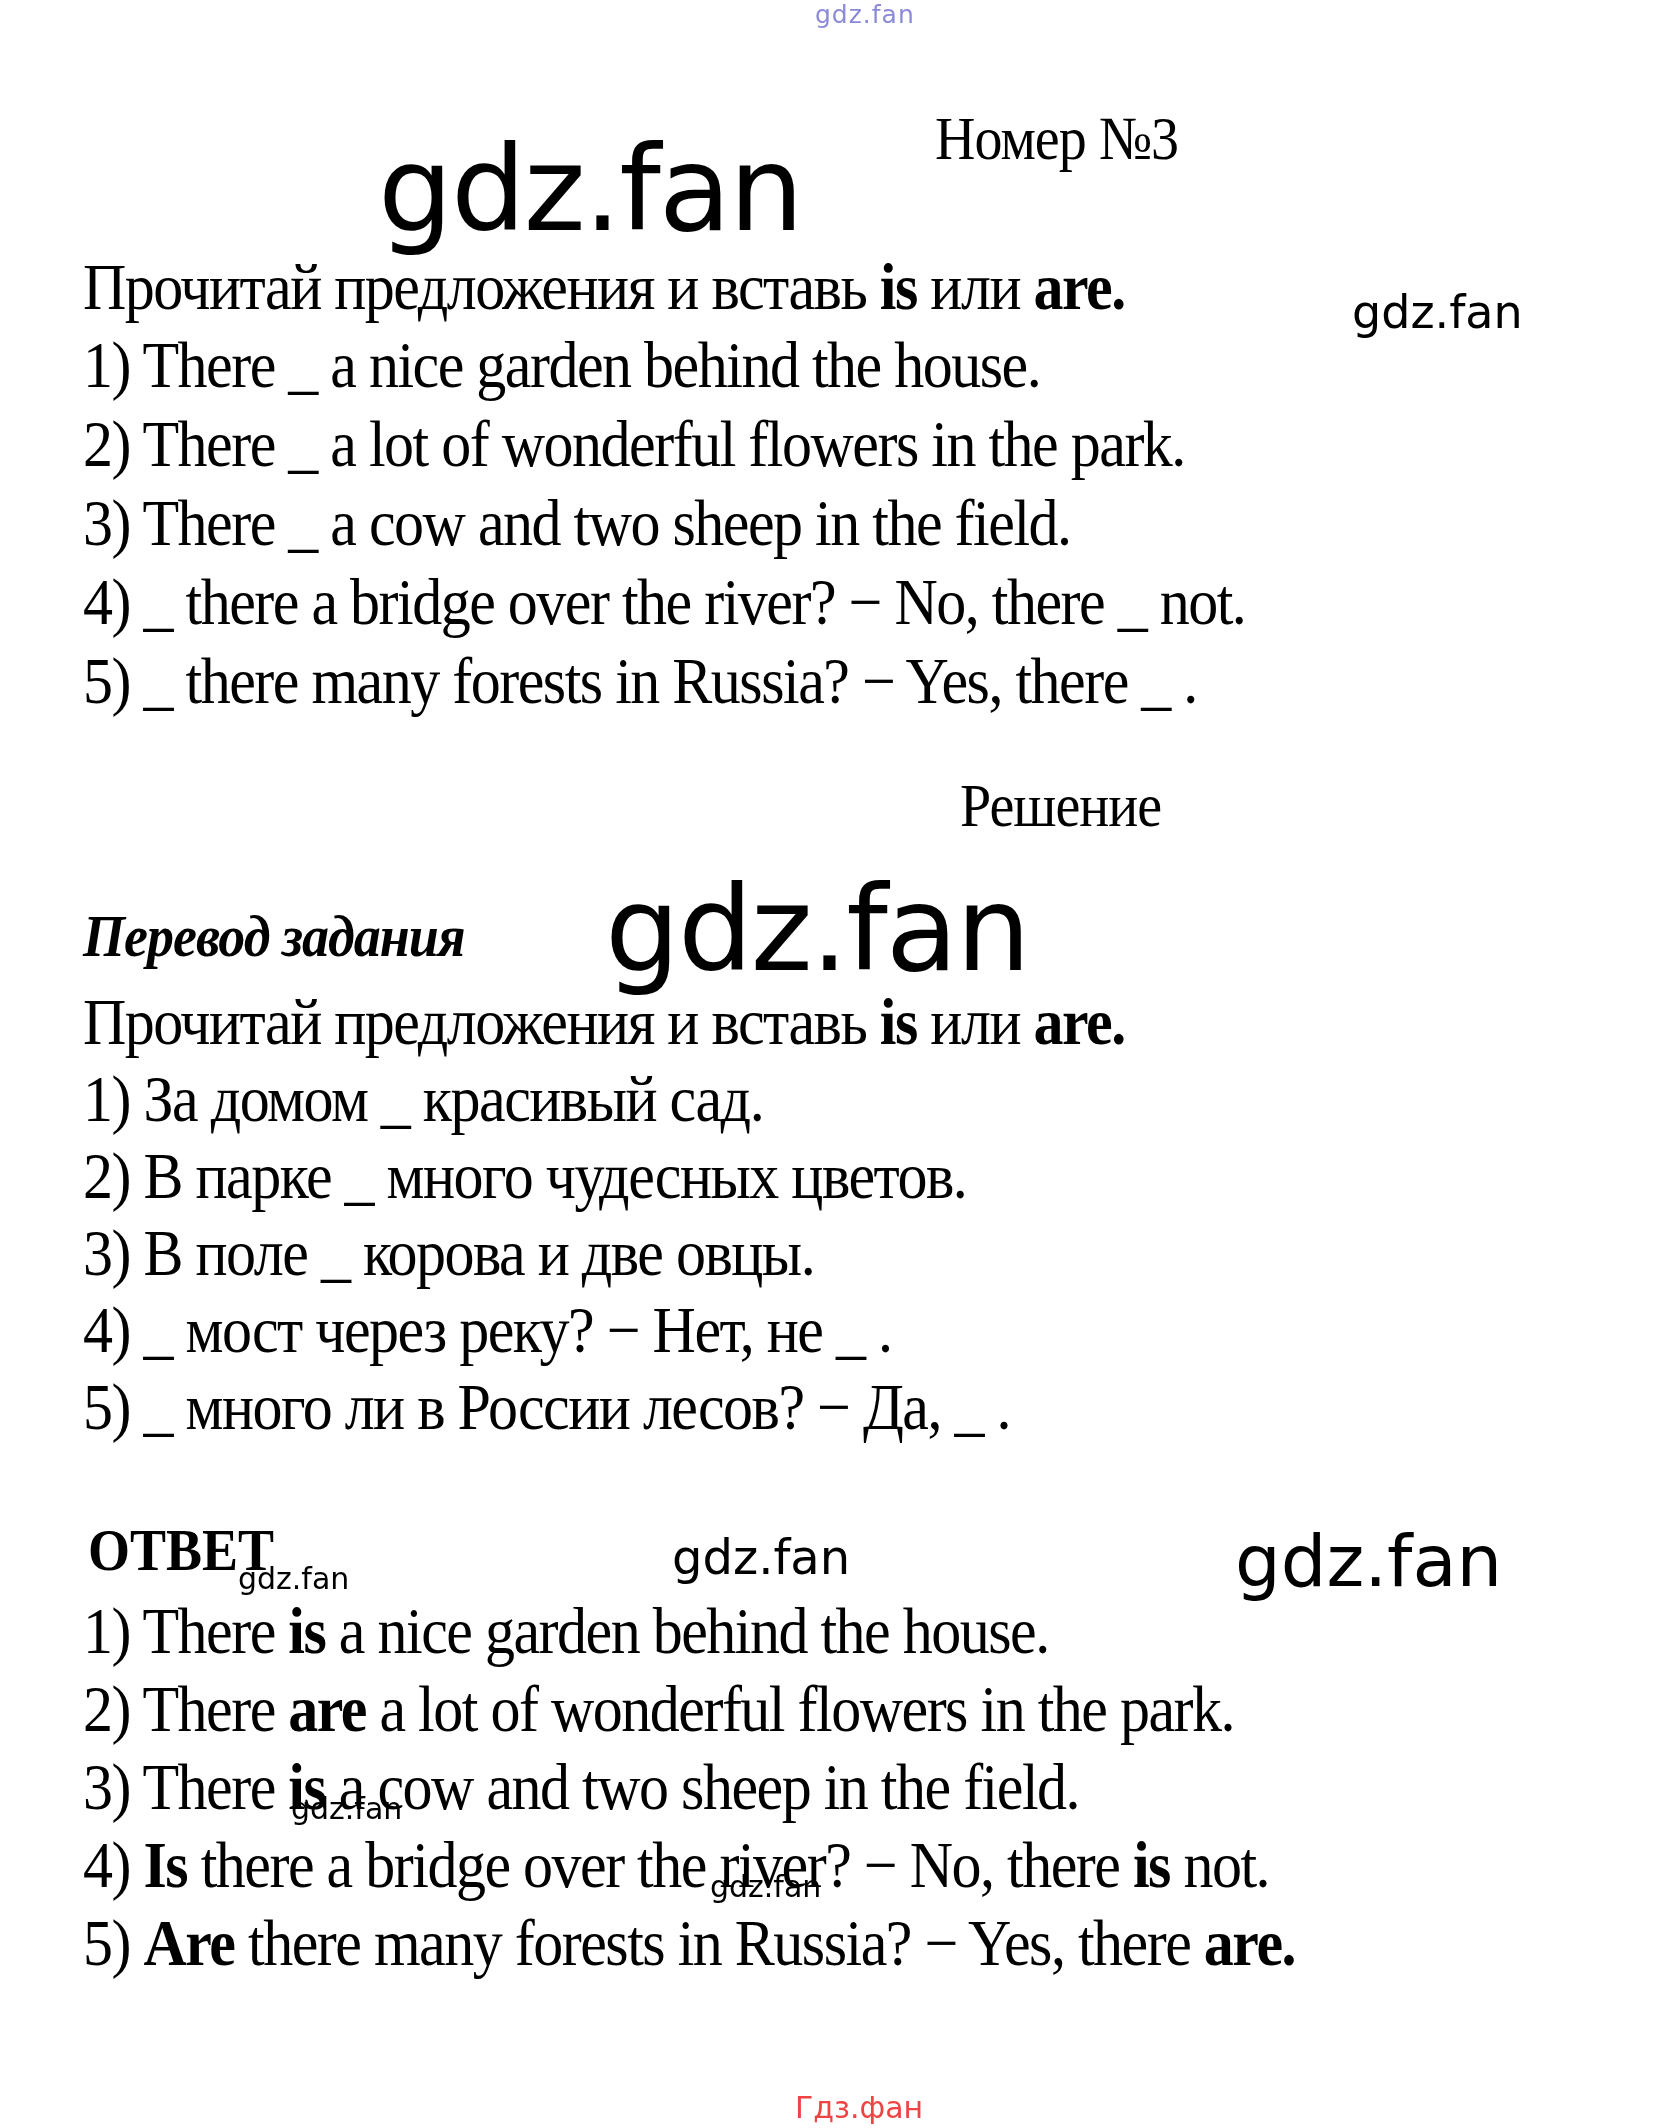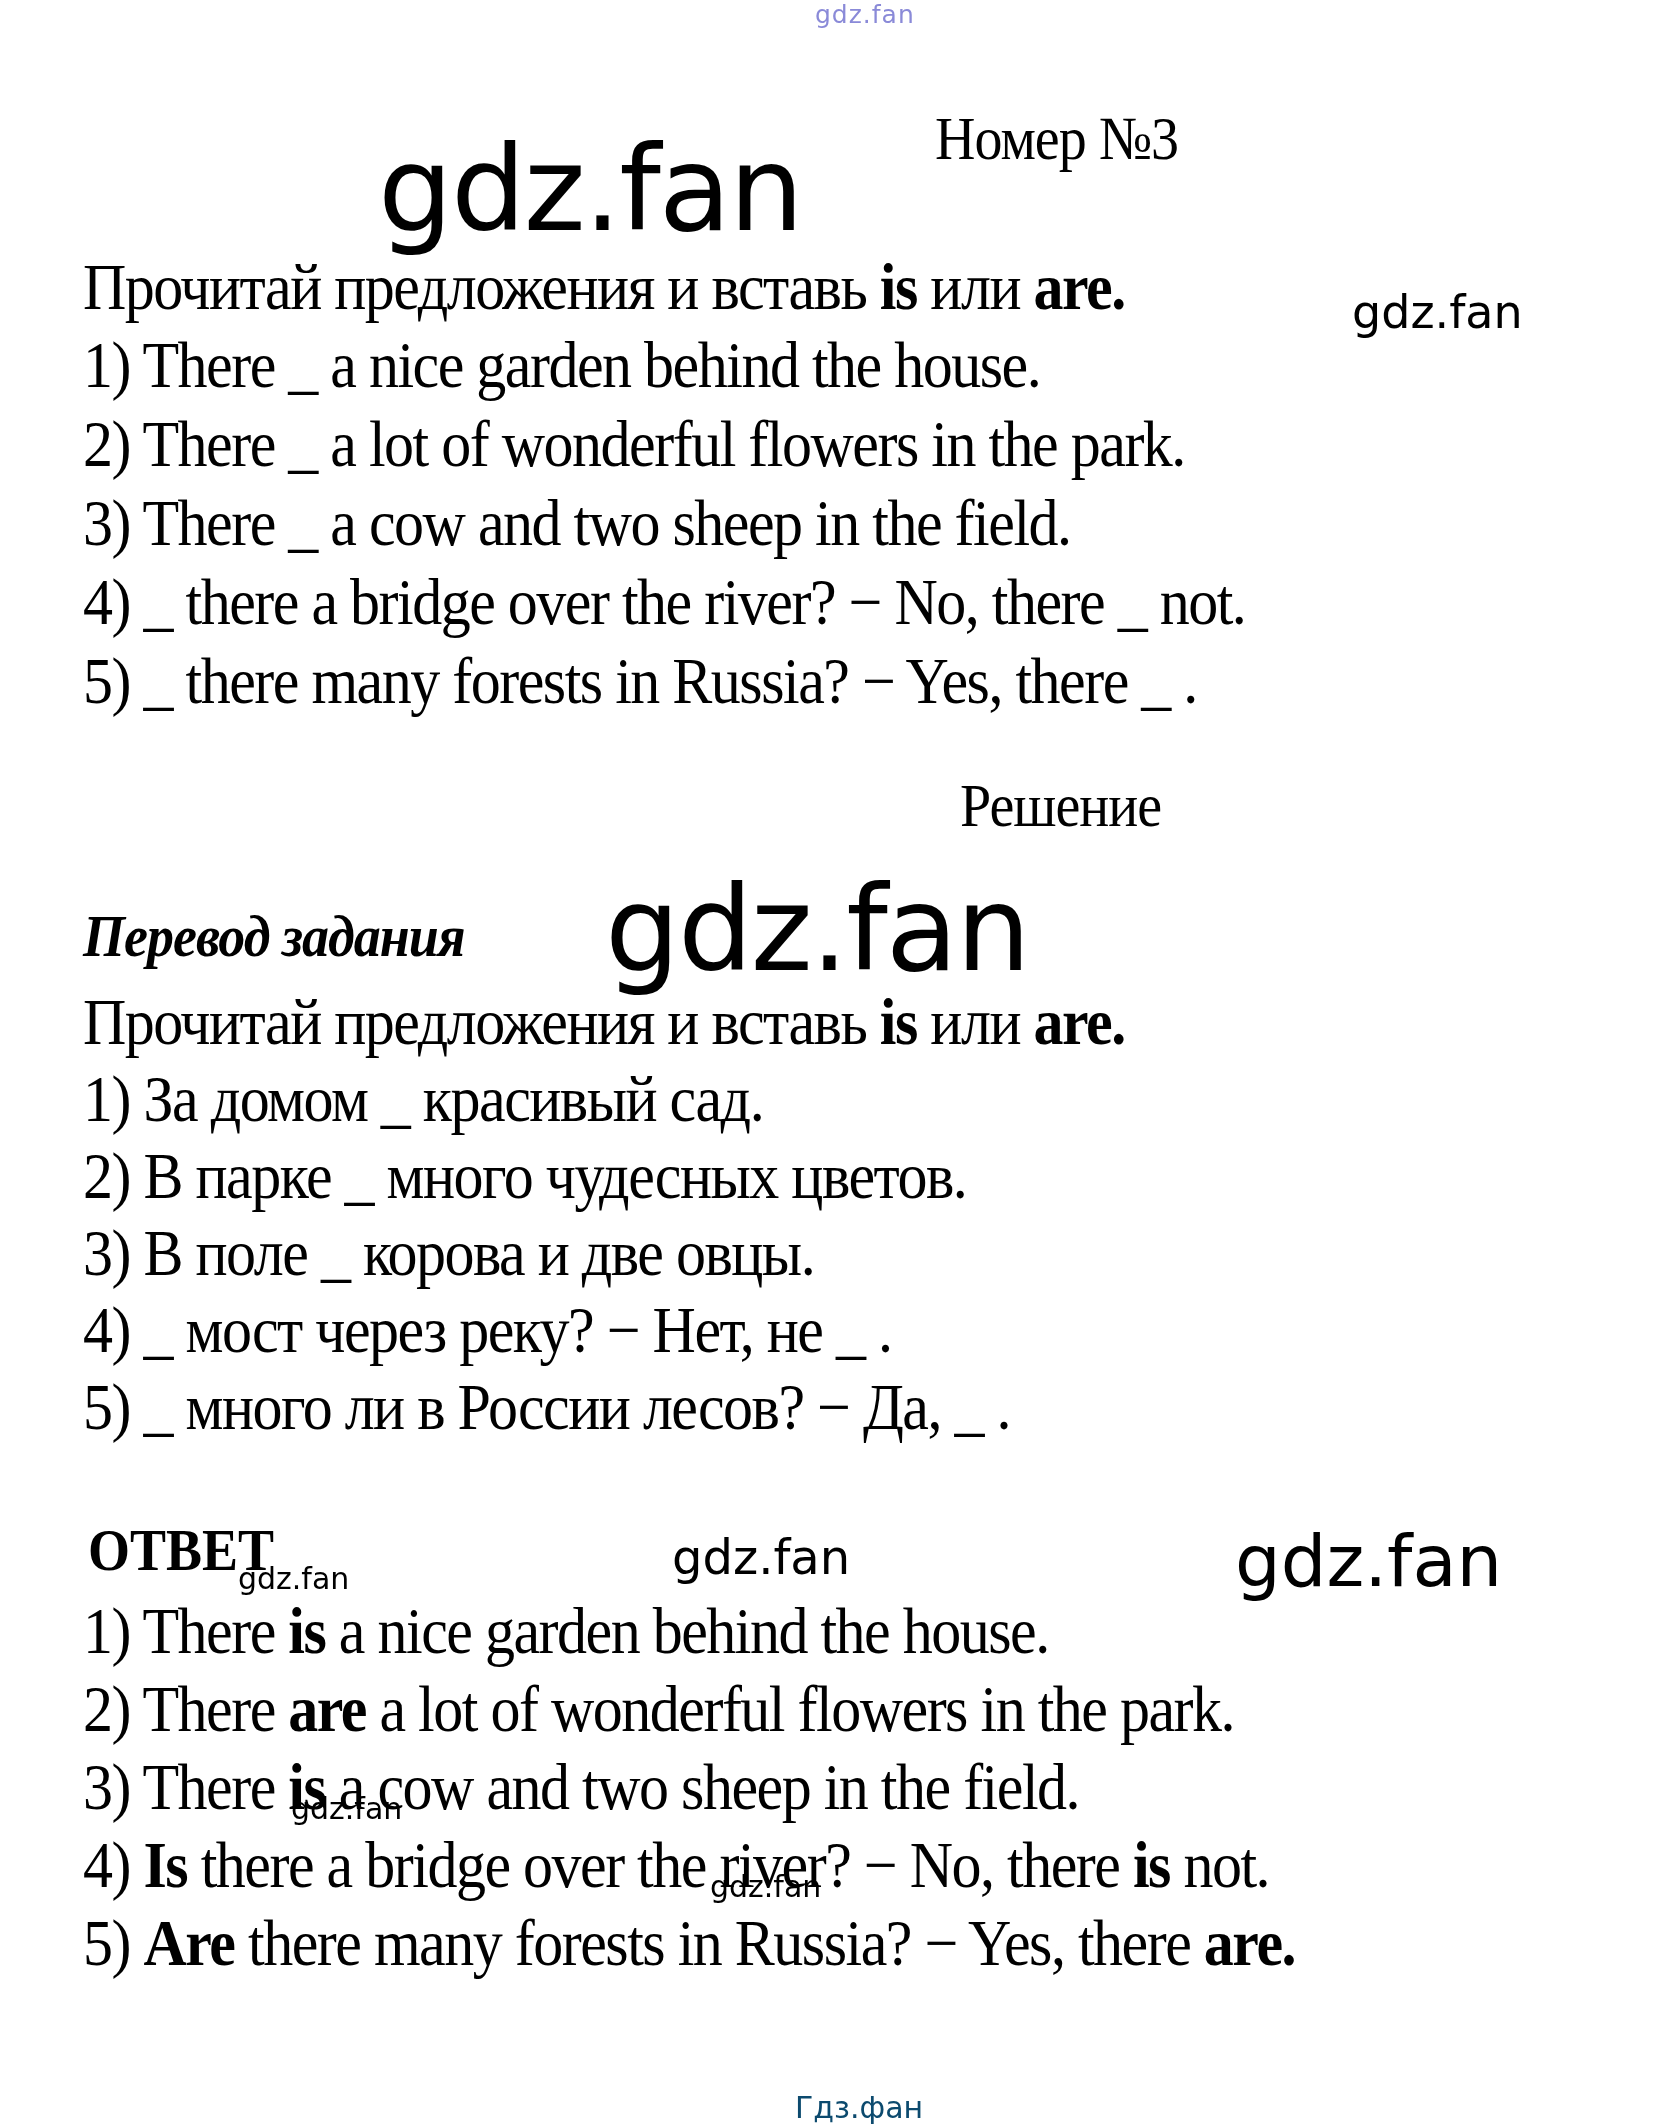--- a/index.html
+++ b/index.html
@@ -16,21 +16,21 @@
   .title { font-size:56px; letter-spacing:-1px; }
   .heading-bold { font-size:54px; font-weight:bold; }
   .heading-bi { font-size:54px; font-weight:bold; font-style:italic; letter-spacing:-1px; }
   .wm { font-family:"DejaVu Sans", sans-serif; color:#000; line-height:1.05; }
   .wm-top { font-size:25px; color:#8a8ad8; letter-spacing:1px; }
   .wm-huge { font-size:118px; letter-spacing:-2px; }
   .wm-med { font-size:46px; }
   .wm-small { font-size:30px; }
   .wm-ans-med { font-size:48px; }
   .wm-ans-big { font-size:72px; }
-  .footer { font-family:"DejaVu Sans", sans-serif; font-size:30px; color:#0c4a6e; }
+  .footer { font-family:"DejaVu Sans", sans-serif; font-size:30px; color:#ef4444; }
 </style>
 </head>
 <body>
 
 <div class="canvas">
 
   <div class="abs wm wm-top" style="left:795px; top:2px;">gdz.fan</div>
 
   <div class="abs title stretch" style="left:915px; top:103px;">Номер №3</div>
 

